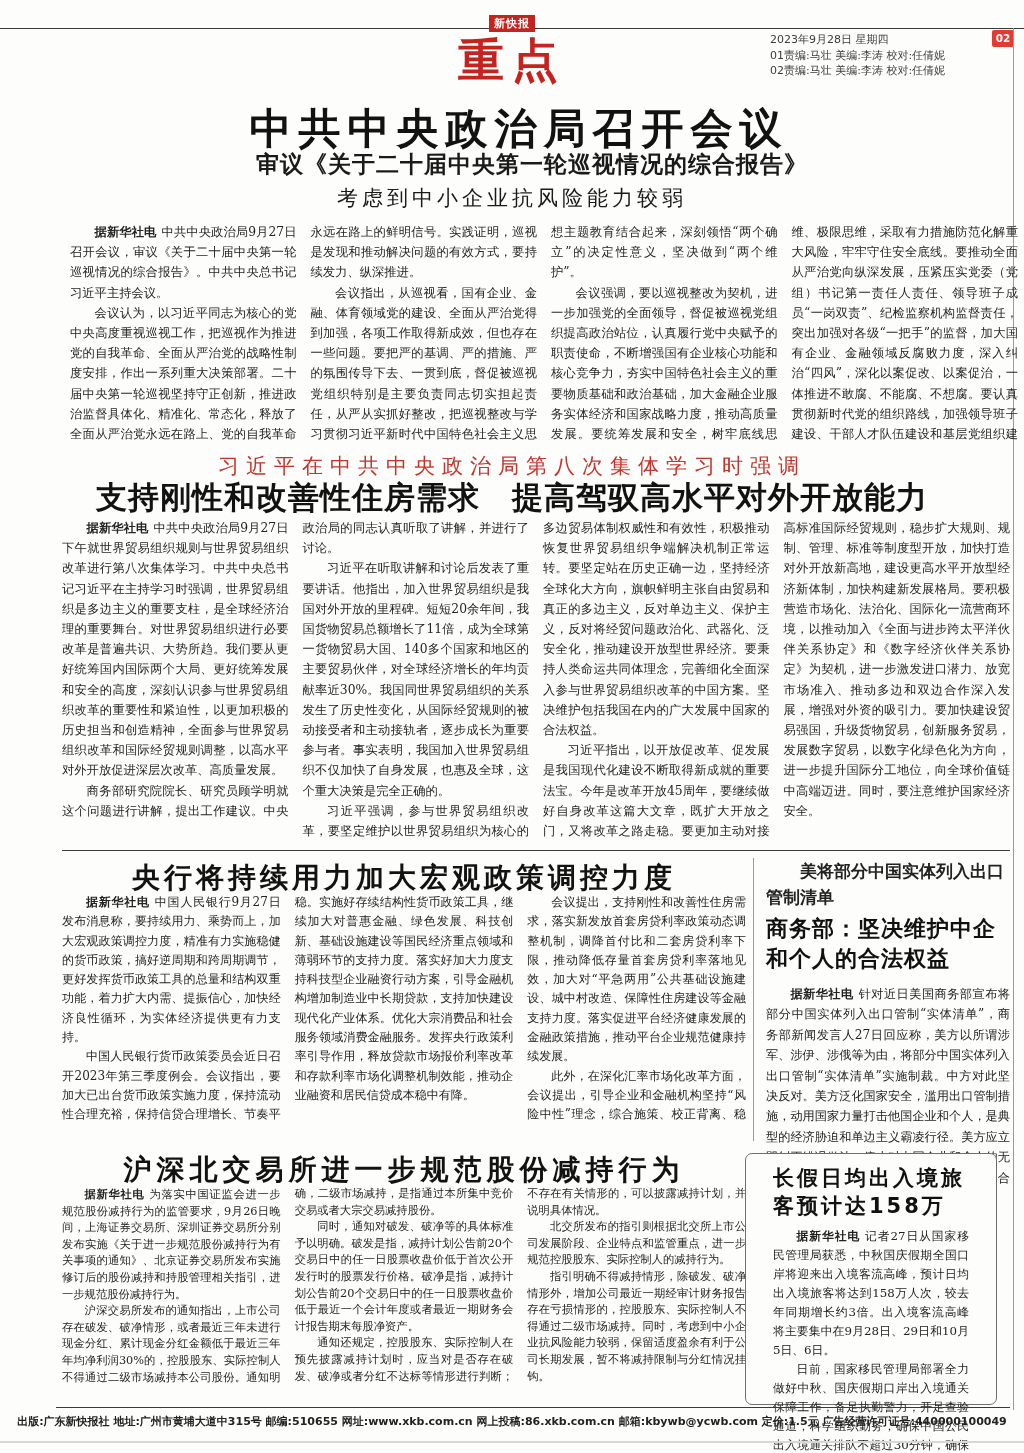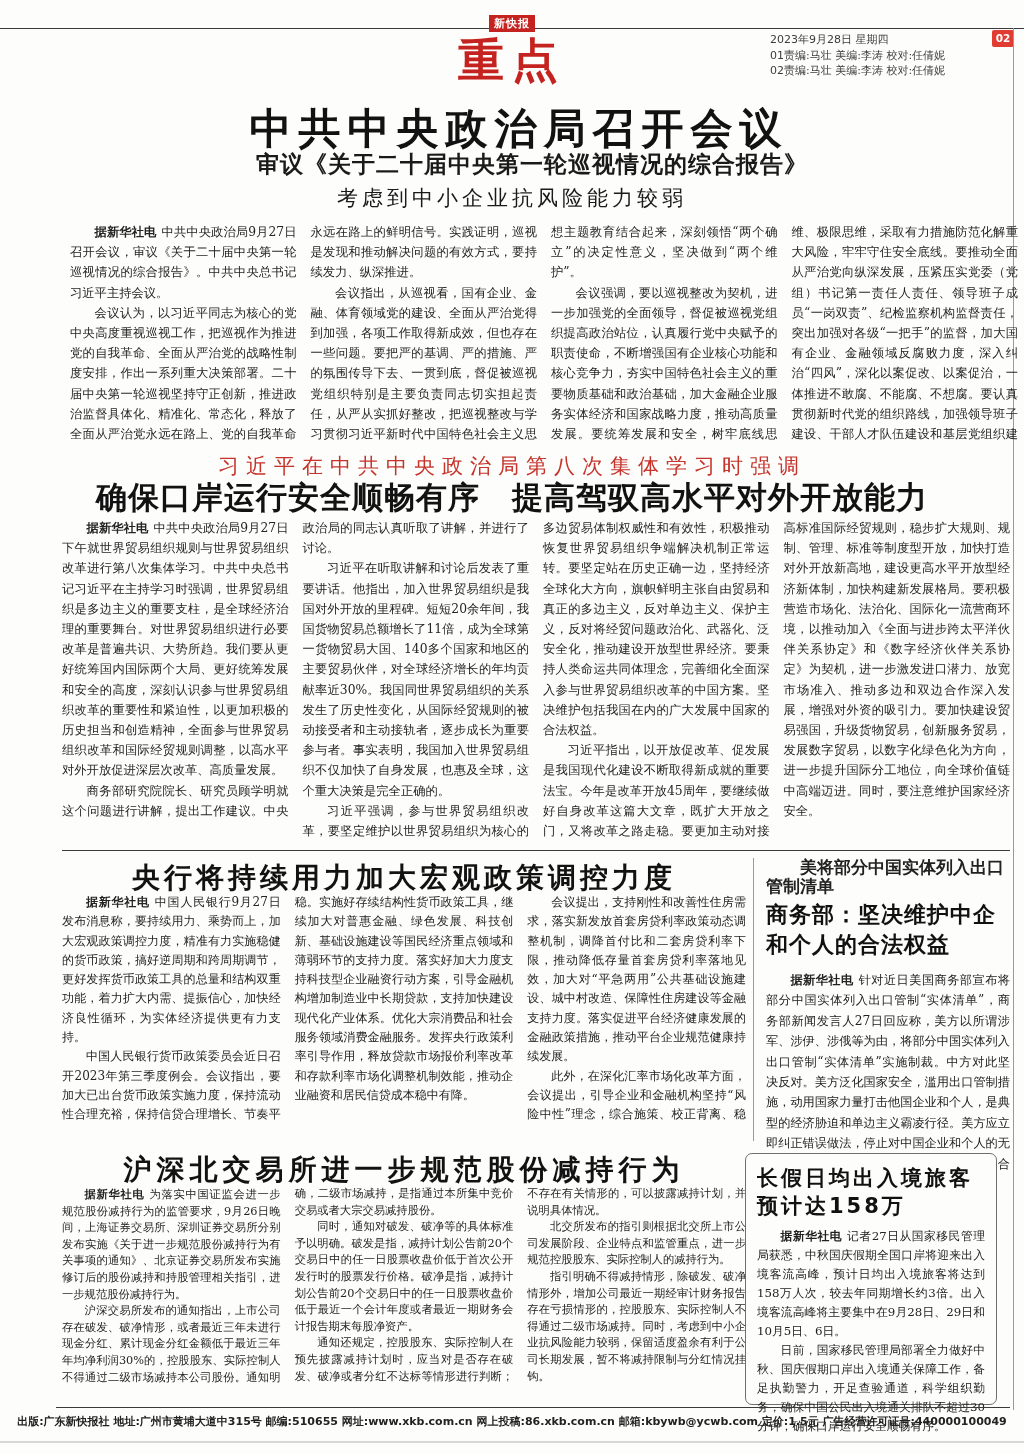--- a/index.html
+++ b/index.html
@@ -30,27 +30,27 @@
   
   .body-cols{column-gap:14px;column-fill:auto;text-align:justify;overflow:hidden;color:#242424;}
   .body-cols p{margin:0;text-indent:2em;}
   .dateline{font-weight:bold;margin-right:5px;}
   #a1-body{left:62px;top:222px;width:948px;height:226px;column-count:4;font-size:12.3px;line-height:20.2px;margin-left:8px;}
   #a2-body{left:62px;top:518px;width:948px;height:330px;column-count:4;font-size:12.3px;line-height:20.2px;}
   #a3-body{left:62px;top:893px;width:684px;height:250px;column-count:3;font-size:12px;line-height:19.3px;}
   #a4-body{left:62px;top:1186px;width:684px;height:218px;column-count:3;font-size:11.3px;line-height:16.6px;}
   
   #sidebar-mofcom{left:766px;top:858px;width:244px;}
-  #sidebar-mofcom .kicker{font-size:17px;font-weight:bold;line-height:19px;text-indent:2em;margin:0;color:#222;}
+  #sidebar-mofcom .kicker{font-size:17px;font-weight:bold;line-height:26px;text-indent:2em;margin:0;color:#222;}
   #sidebar-mofcom h3{font-family:Liberation Mono, monospace;font-size:22px;line-height:30px;letter-spacing:1px;
        font-weight:800;margin:6px 0 8px 0;color:#111;}
   #sidebar-mofcom .sb-body{font-size:12.2px;line-height:20.4px;text-align:justify;}
   #sidebar-mofcom .sb-body p{margin:0;text-indent:2em;}
   #sidebar-imm{left:745px;top:1153px;width:252px;height:252px;border:1px solid #6f6f6f;border-radius:7px;
-       padding:8px 11px;box-sizing:border-box;background:#fdfdfb;}
+       padding:8px 27px;box-sizing:border-box;background:#fdfdfb;}
   #sidebar-imm h3{font-family:"DejaVu Sans",sans-serif;font-size:21px;line-height:28px;letter-spacing:3px;
        font-weight:800;margin:2px 0 7px 0;color:#111;}
   #sidebar-imm .sb-body{font-size:11.8px;line-height:19px;text-align:justify;}
   #sidebar-imm .sb-body p{margin:0;text-indent:2em;}
   
   #top-rule{top:28px;left:0;width:1024px;height:1px;}
   #a2-bottom-rule{top:850px;left:62px;width:948px;height:1px;}
   #row3-vrule{left:753px;top:858px;width:1px;height:283px;background:#9a9a9a;}
   #right-edge-rule{left:1013px;top:28px;width:1px;height:1382px;background:#9a9a9a;}
   #footer-rule{top:1407px;left:56px;width:954px;height:1px;}
@@ -81,21 +81,21 @@
       <p><b class="dateline">据新华社电</b><span>中共中央政治局9月27日召开会议，审议《关于二十届中央第一轮巡视情况的综合报告》。中共中央总书记习近平主持会议。</span></p>
       <p>会议认为，以习近平同志为核心的党中央高度重视巡视工作，把巡视作为推进党的自我革命、全面从严治党的战略性制度安排，作出一系列重大决策部署。二十届中央第一轮巡视坚持守正创新，推进政治监督具体化、精准化、常态化，释放了全面从严治党永远在路上、党的自我革命永远在路上的鲜明信号。实践证明，巡视是发现和推动解决问题的有效方式，要持续发力、纵深推进。</p>
       <p>会议指出，从巡视看，国有企业、金融、体育领域党的建设、全面从严治党得到加强，各项工作取得新成效，但也存在一些问题。要把严的基调、严的措施、严的氛围传导下去、一贯到底，督促被巡视党组织特别是主要负责同志切实担起责任，从严从实抓好整改，把巡视整改与学习贯彻习近平新时代中国特色社会主义思想主题教育结合起来，深刻领悟“两个确立”的决定性意义，坚决做到“两个维护”。</p>
       <p>会议强调，要以巡视整改为契机，进一步加强党的全面领导，督促被巡视党组织提高政治站位，认真履行党中央赋予的职责使命，不断增强国有企业核心功能和核心竞争力，夯实中国特色社会主义的重要物质基础和政治基础，加大金融企业服务实体经济和国家战略力度，推动高质量发展。要统筹发展和安全，树牢底线思维、极限思维，采取有力措施防范化解重大风险，牢牢守住安全底线。要推动全面从严治党向纵深发展，压紧压实党委（党组）书记第一责任人责任、领导班子成员“一岗双责”、纪检监察机构监督责任，突出加强对各级“一把手”的监督，加大国有企业、金融领域反腐败力度，深入纠治“四风”，深化以案促改、以案促治，一体推进不敢腐、不能腐、不想腐。要认真贯彻新时代党的组织路线，加强领导班子建设、干部人才队伍建设和基层党组织建设。要综合用好巡视成果，深化改革、完善制度，推进源头治理，促进标本兼治。</p>
 
     </div>
   </section>
 
   <section>
     <div class="abs center h-sans" id="a2-kicker">习近平在中共中央政治局第八次集体学习时强调</div>
-    <h2 class="abs center h-serif" id="a2-headline" style="margin:0">确保口岸运行安全顺畅有序　提高驾驭高水平对外开放能力</h2>
+    <h2 class="abs center h-serif" id="a2-headline" style="margin:0">支持刚性和改善性住房需求　提高驾驭高水平对外开放能力</h2>
     <div class="abs body-cols" id="a2-body">
       <p><b class="dateline">据新华社电</b><span>中共中央政治局9月27日下午就世界贸易组织规则与世界贸易组织改革进行第八次集体学习。中共中央总书记习近平在主持学习时强调，世界贸易组织是多边主义的重要支柱，是全球经济治理的重要舞台。对世界贸易组织进行必要改革是普遍共识、大势所趋。我们要从更好统筹国内国际两个大局、更好统筹发展和安全的高度，深刻认识参与世界贸易组织改革的重要性和紧迫性，以更加积极的历史担当和创造精神，全面参与世界贸易组织改革和国际经贸规则调整，以高水平对外开放促进深层次改革、高质量发展。</span></p>
       <p>商务部研究院院长、研究员顾学明就这个问题进行讲解，提出工作建议。中央政治局的同志认真听取了讲解，并进行了讨论。</p>
       <p>习近平在听取讲解和讨论后发表了重要讲话。他指出，加入世界贸易组织是我国对外开放的里程碑。短短20余年间，我国货物贸易总额增长了11倍，成为全球第一货物贸易大国、140多个国家和地区的主要贸易伙伴，对全球经济增长的年均贡献率近30%。我国同世界贸易组织的关系发生了历史性变化，从国际经贸规则的被动接受者和主动接轨者，逐步成长为重要参与者。事实表明，我国加入世界贸易组织不仅加快了自身发展，也惠及全球，这个重大决策是完全正确的。</p>
       <p>习近平强调，参与世界贸易组织改革，要坚定维护以世界贸易组织为核心的多边贸易体制权威性和有效性，积极推动恢复世界贸易组织争端解决机制正常运转。要坚定站在历史正确一边，坚持经济全球化大方向，旗帜鲜明主张自由贸易和真正的多边主义，反对单边主义、保护主义，反对将经贸问题政治化、武器化、泛安全化，推动建设开放型世界经济。要秉持人类命运共同体理念，完善细化全面深入参与世界贸易组织改革的中国方案。坚决维护包括我国在内的广大发展中国家的合法权益。</p>
       <p>习近平指出，以开放促改革、促发展是我国现代化建设不断取得新成就的重要法宝。今年是改革开放45周年，要继续做好自身改革这篇大文章，既扩大开放之门，又将改革之路走稳。要更加主动对接高标准国际经贸规则，稳步扩大规则、规制、管理、标准等制度型开放，加快打造对外开放新高地，建设更高水平开放型经济新体制，加快构建新发展格局。要积极营造市场化、法治化、国际化一流营商环境，以推动加入《全面与进步跨太平洋伙伴关系协定》和《数字经济伙伴关系协定》为契机，进一步激发进口潜力、放宽市场准入、推动多边和双边合作深入发展，增强对外资的吸引力。要加快建设贸易强国，升级货物贸易，创新服务贸易，发展数字贸易，以数字化绿色化为方向，进一步提升国际分工地位，向全球价值链中高端迈进。同时，要注意维护国家经济安全。</p>
 
     </div>
     <div class="abs rule" id="a2-bottom-rule"></div>
   </section>

